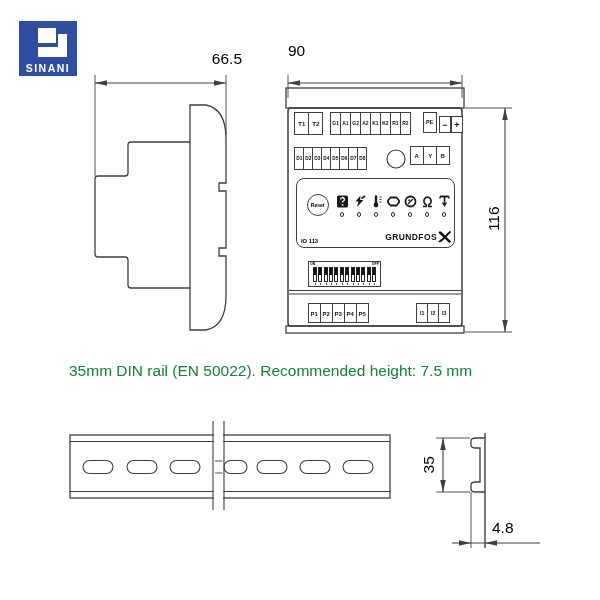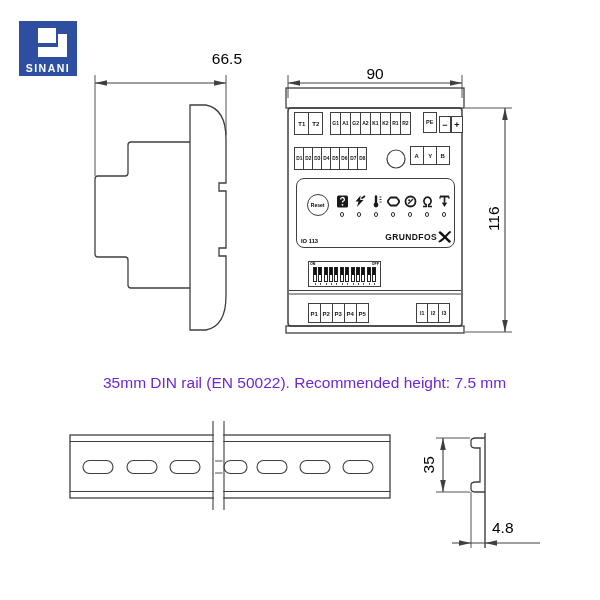--- a/index.html
+++ b/index.html
@@ -2,21 +2,21 @@
 <html><head>
 <meta charset="utf-8">
 <style>
   html,body{margin:0;padding:0;background:#fff;}
   *{box-sizing:border-box;}
   #canvas{position:relative;width:600px;height:600px;background:#fff;
     font-family:"Liberation Sans",sans-serif;color:#000;overflow:hidden;}
   #lineart{position:absolute;left:0;top:0;}
   .dim-label{position:absolute;font-size:15.5px;color:#000;line-height:1;}
   .rot{transform:rotate(-90deg);}
-  #caption{position:absolute;left:69px;top:374px;font-size:15.5px;color:#6d28d9;margin-left:34px;}
+  #caption{position:absolute;left:69px;top:362px;font-size:15.5px;color:#15803d;}
 
   
   #logo-box{position:absolute;left:19px;top:21px;width:58px;height:55px;background:#2e4f9f;}
   #logo-box svg{position:absolute;left:0;top:0;}
   #logo-brand{position:absolute;left:0;right:0;bottom:3px;text-align:center;color:#fff;
     font-weight:bold;font-size:10.5px;letter-spacing:1.5px;line-height:1;}
 
   
   .trow{position:absolute;display:flex;}
   .tcell{border:1px solid #3f3f3f;background:#fff;display:flex;align-items:center;
@@ -132,21 +132,21 @@
   <div id="logo-box" style="background: rgb(46, 79, 159);">
     <svg width="58" height="40" viewBox="0 0 58 40">
       <rect x="19" y="7" width="18" height="15" fill="#fff"></rect>
       <rect x="39" y="13" width="9" height="13" fill="#fff"></rect>
       <rect x="19" y="26" width="29" height="10" fill="#fff"></rect>
     </svg>
     <div id="logo-brand">SINANI</div>
   </div>
 
   <div class="dim-label" style="left:111px;top:51px;width:131px;text-align:right">66.5</div>
-  <div class="dim-label" style="left:288px;top:66px;width:174px;text-align:center">90</div>
+  <div class="dim-label" style="left:288px;top:43px;width:174px;text-align:left">90</div>
   <div class="dim-label rot" style="left:472px;top:211px;width:44px;text-align:center">116</div>
   <div class="dim-label rot" style="left:414px;top:457px;width:30px;text-align:center">35</div>
   <div class="dim-label" style="left:492px;top:520px">4.8</div>
 
   <div id="caption">35mm DIN rail (EN 50022). Recommended height: 7.5 mm</div>
 
   <div class="trow cells15" style="left:294px;top:112px">
       <div class="tcell">
         <span class="cv">T1</span>
       </div>

